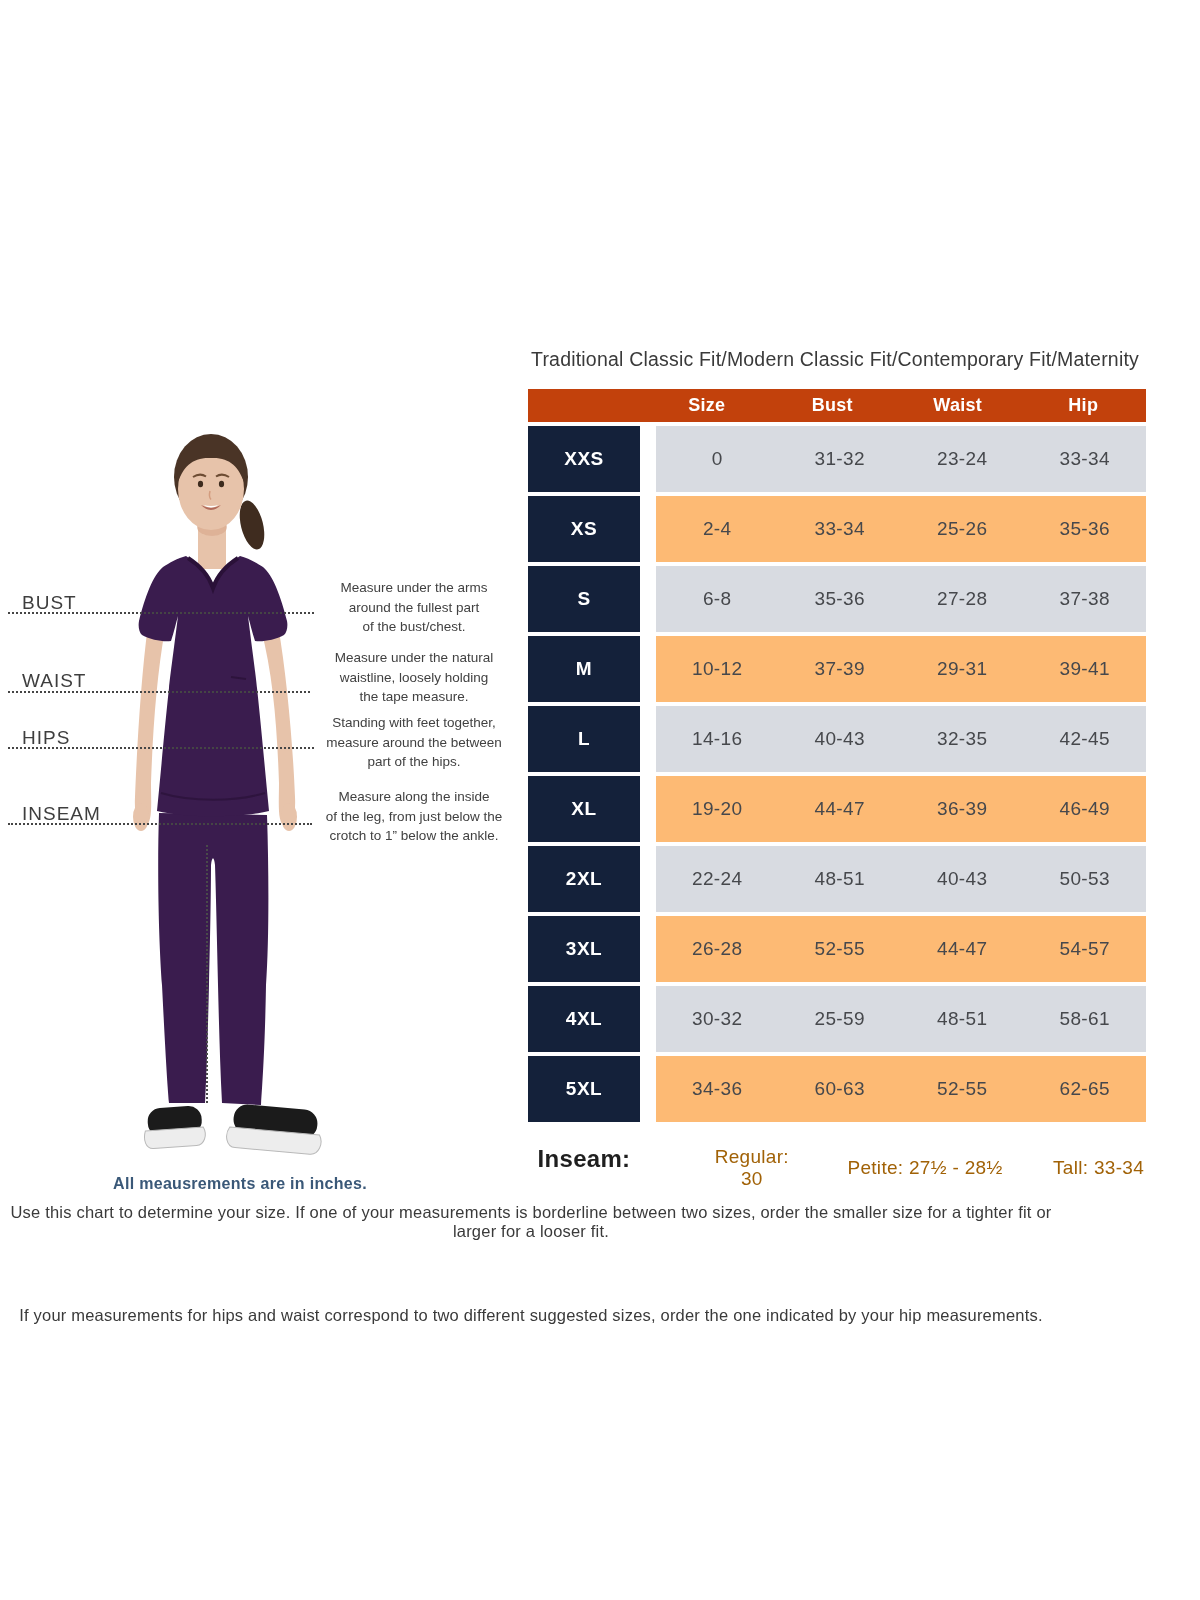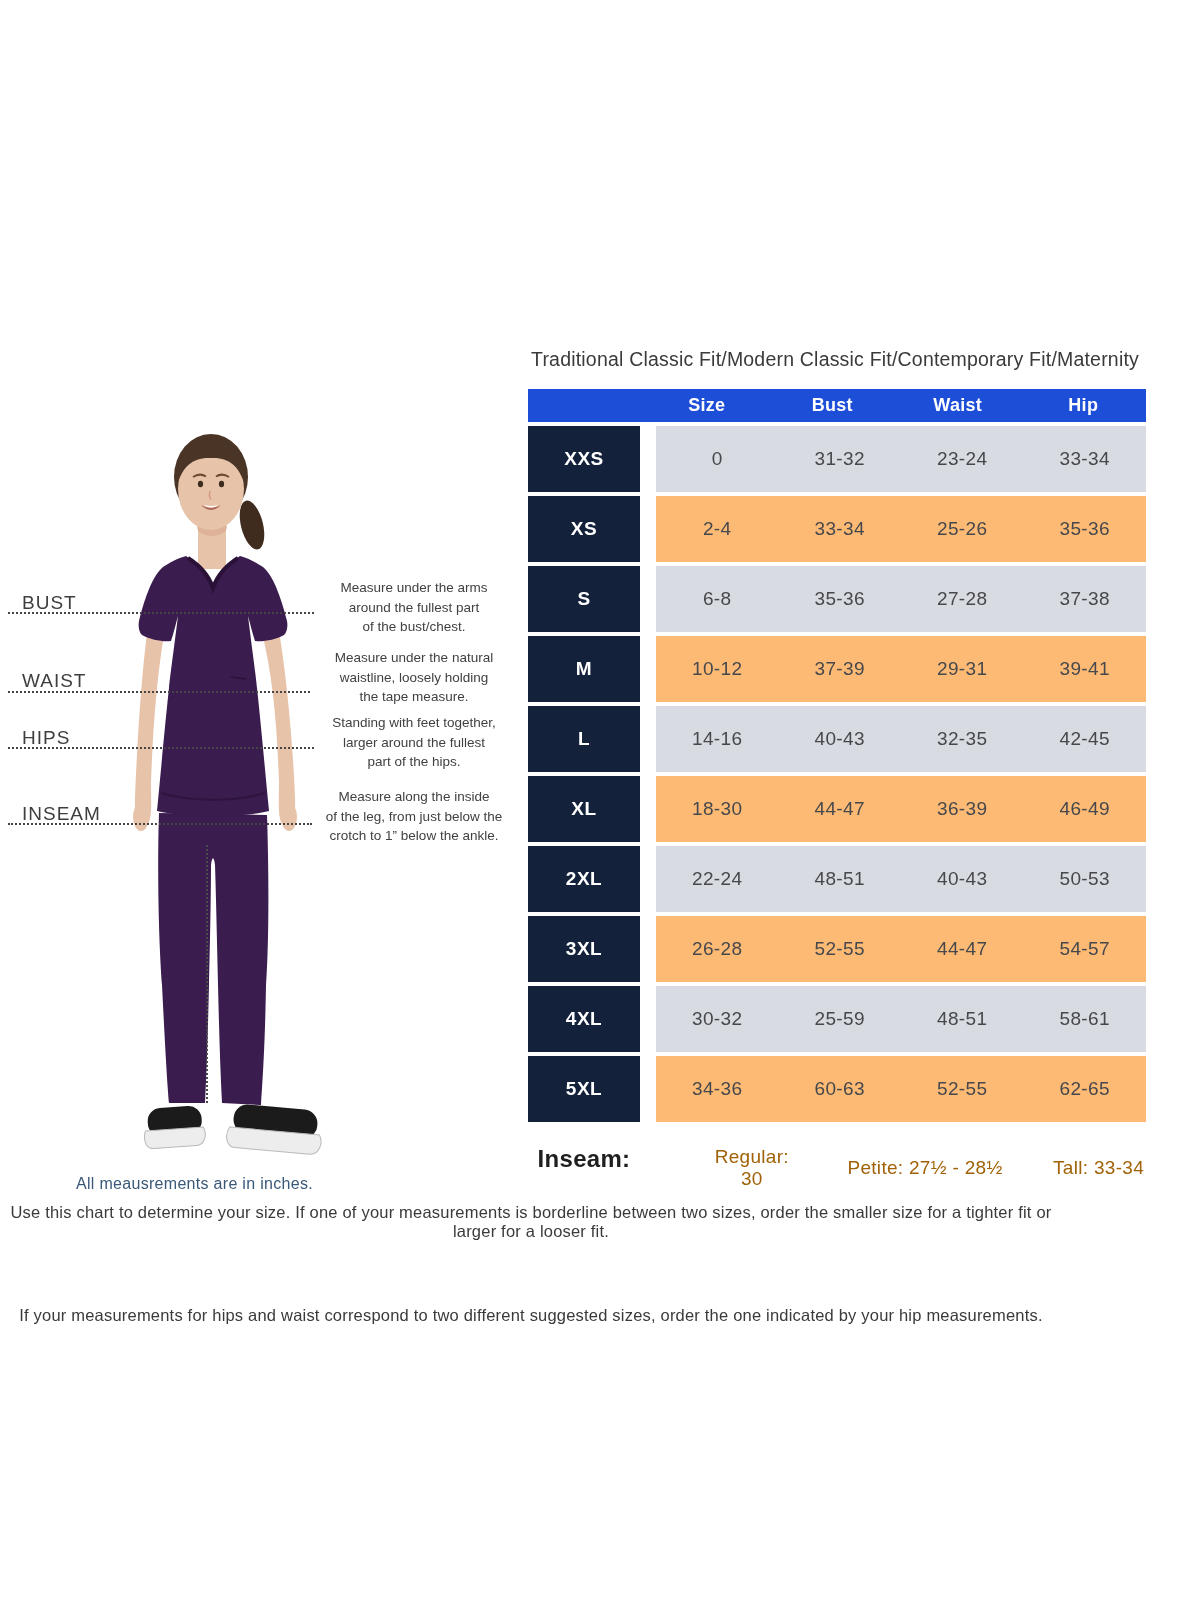--- a/index.html
+++ b/index.html
@@ -9,21 +9,21 @@
   }
   .abs{position:absolute;}
   
   .chart-title{
     left:524px;top:348px;width:622px;text-align:center;
     font-size:19.5px;color:#3a3a3a;letter-spacing:0.2px;
   }
   
   .size-table{left:528px;top:389px;width:618px;}
   .thead{
-    display:flex;height:33px;background:#1d4ed8;margin-bottom:4px;
+    display:flex;height:33px;background:#c2410c;margin-bottom:4px;
     align-items:center;
   }
   .thead .spacer{width:116px;}
   .thead .hgrid{flex:1;display:grid;grid-template-columns:repeat(4,1fr);}
   .thead .hcell{
     text-align:center;color:#ffffff;font-weight:bold;font-size:18px;letter-spacing:0.3px;
   }
   .trow{display:flex;height:66px;margin-bottom:4px;gap:12px;}
   .tlabel{
     width:112px;margin-right:4px;background:#14213A;color:#ffffff;
@@ -55,22 +55,22 @@
   }
   .dotline{border-top:2px dotted #454545;height:0;z-index:4;}
   .dotline-v{border-left:2px dotted #4a4a4a;width:0;z-index:4;}
   .instr{
     left:318px;width:192px;text-align:center;font-weight:normal;
     font-size:13.5px;line-height:19.5px;color:#414141;z-index:5;
   }
   .figure-wrap{left:115px;top:425px;width:220px;height:745px;z-index:1;}
   
   .note-inches{
-    left:76px;top:1175px;width:360px;
-    font-size:16px;color:#3A5878;letter-spacing:0.3px;
+    left:60px;top:1175px;width:360px;text-align:center;
+    font-size:16px;color:#3A5878;letter-spacing:0.3px;font-weight:bold;
   }
   .footnote{
     left:0;width:1062px;text-align:center;font-size:16.5px;color:#3a3a3a;letter-spacing:0.2px;
   }
   .footnote.l1{top:1203px;}
   .footnote.l2{top:1274px;margin-top:32px;}
 </style>
 </head>
 <body>
 
@@ -176,21 +176,21 @@
   <div>around the fullest part</div>
   <div>of the bust/chest.</div>
 </div>
 <div class="abs instr" style="top:648px;">
   <div>Measure under the natural</div>
   <div>waistline, loosely holding</div>
   <div>the tape measure.</div>
 </div>
 <div class="abs instr" style="top:713px;">
   <div>Standing with feet together,</div>
-  <div>larger around the fullest</div>
+  <div>measure around the between</div>
   <div>part of the hips.</div>
 </div>
 <div class="abs instr" style="top:787px;">
   <div>Measure along the inside</div>
   <div>of the leg, from just below the</div>
   <div>crotch to 1” below the ankle.</div>
 </div>
 
 <div class="abs chart-title">Traditional Classic Fit/Modern Classic Fit/Contemporary Fit/Maternity</div>
 
@@ -246,21 +246,21 @@
     <div class="tdata">
       <span>14-16</span>
       <span>40-43</span>
       <span>32-35</span>
       <span>42-45</span>
     </div>
   </div>
   <div class="trow white">
     <div class="tlabel">XL</div>
     <div class="tdata">
-      <span>18-30</span>
+      <span>19-20</span>
       <span>44-47</span>
       <span>36-39</span>
       <span>46-49</span>
     </div>
   </div>
   <div class="trow gray">
     <div class="tlabel">2XL</div>
     <div class="tdata">
       <span>22-24</span>
       <span>48-51</span>

